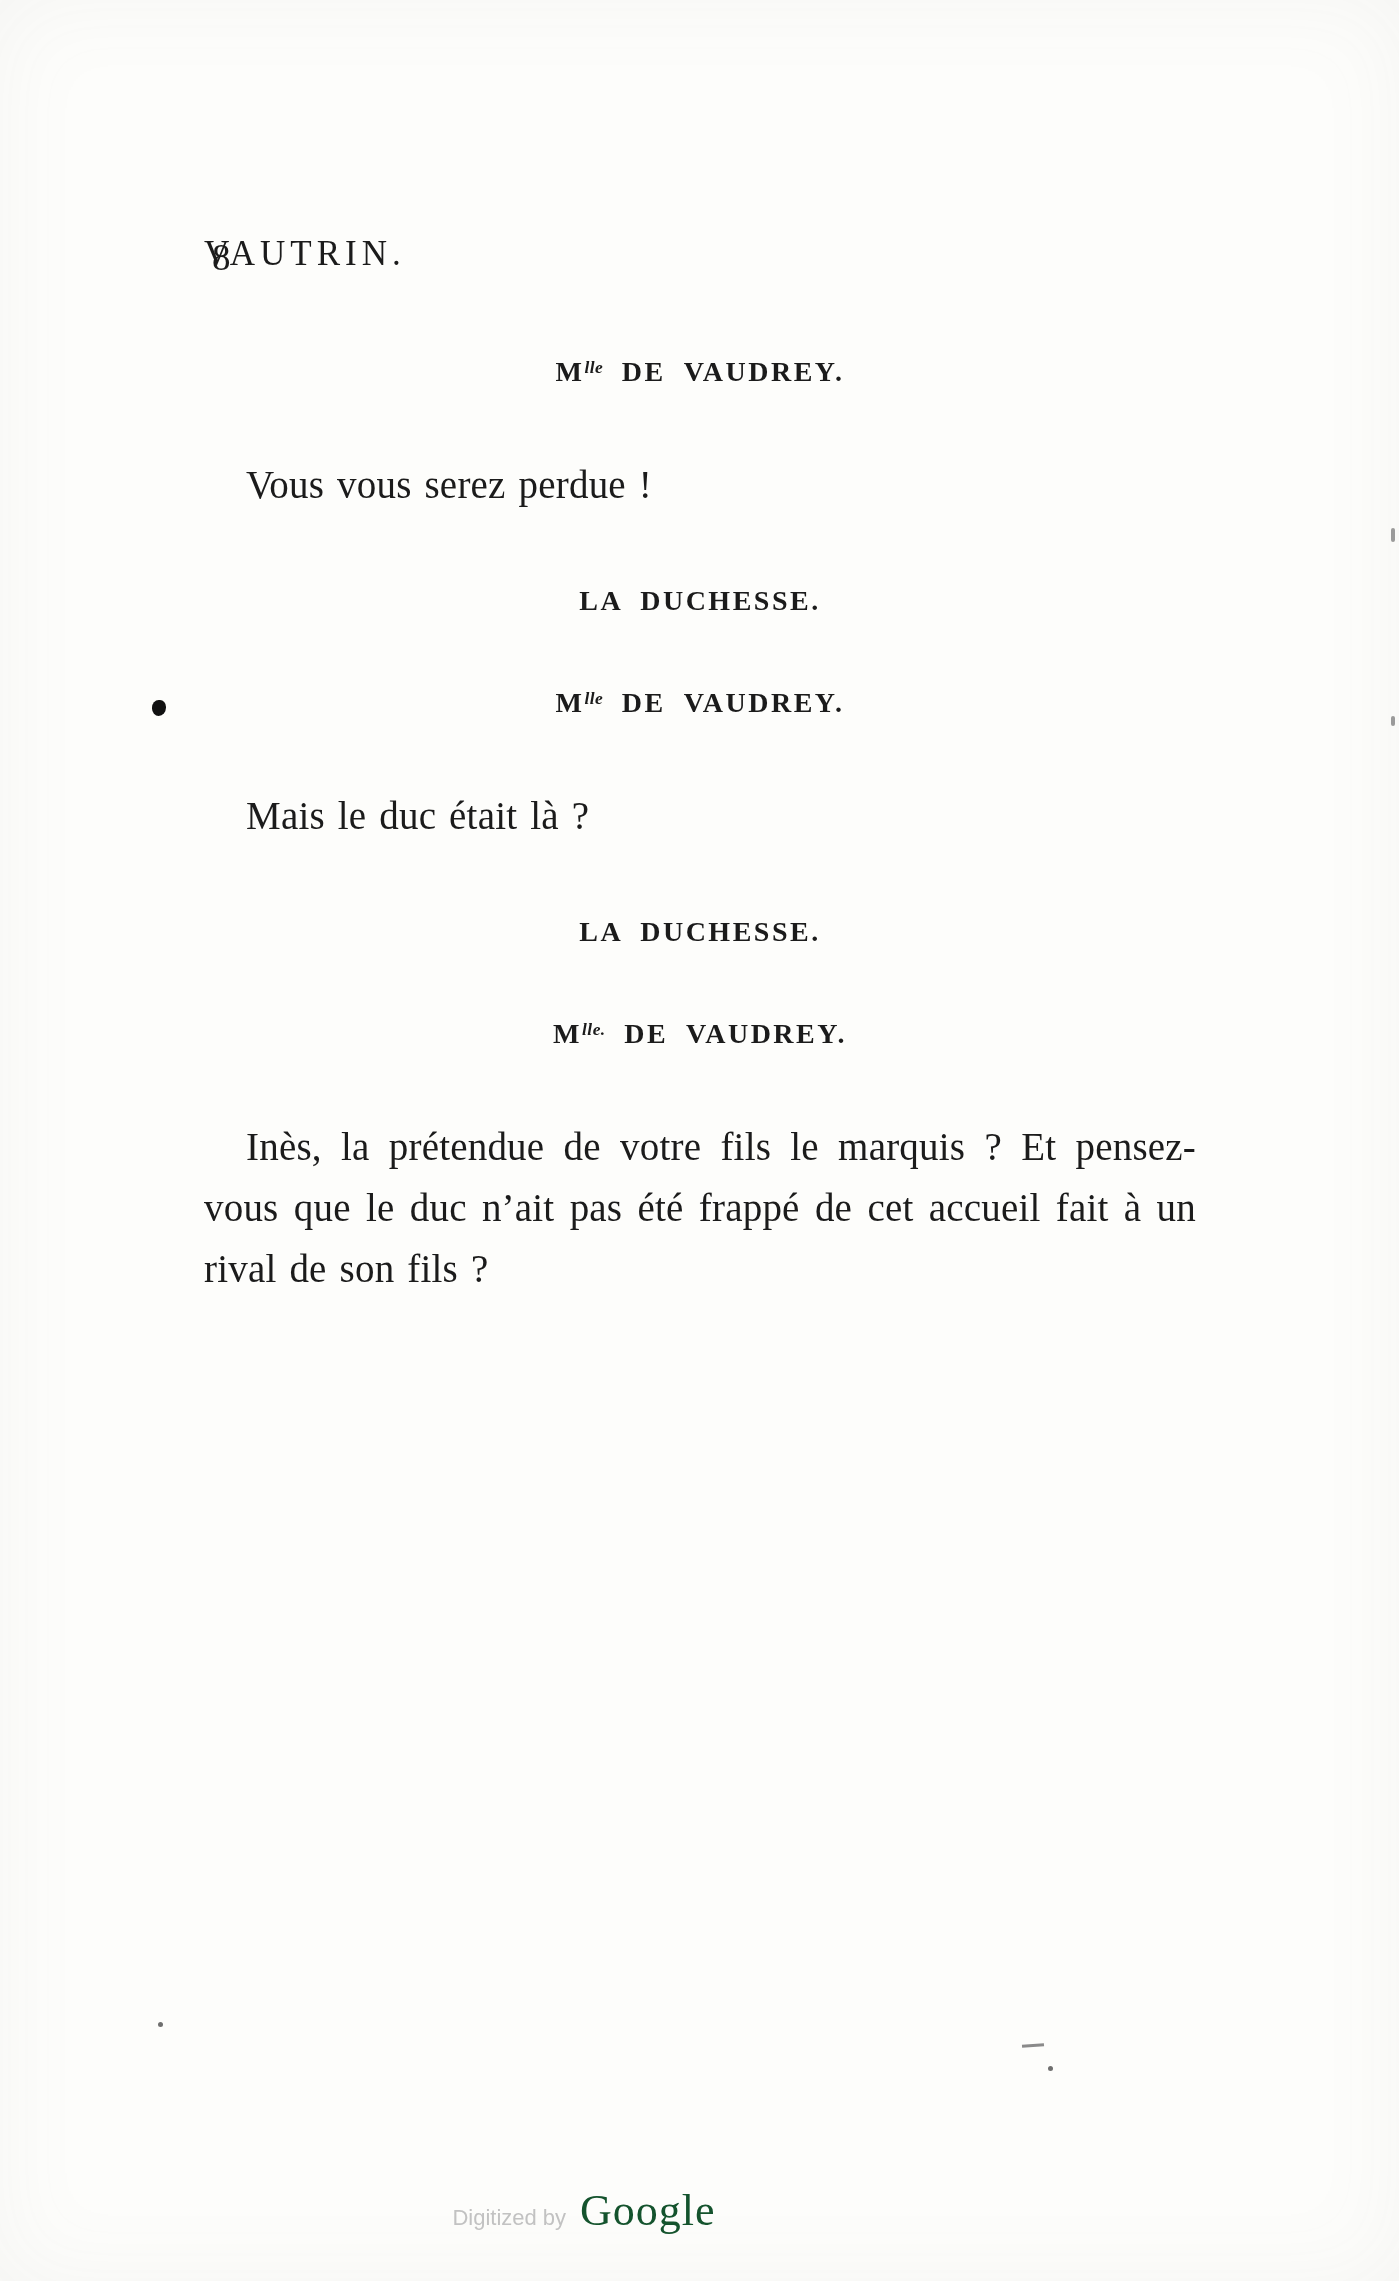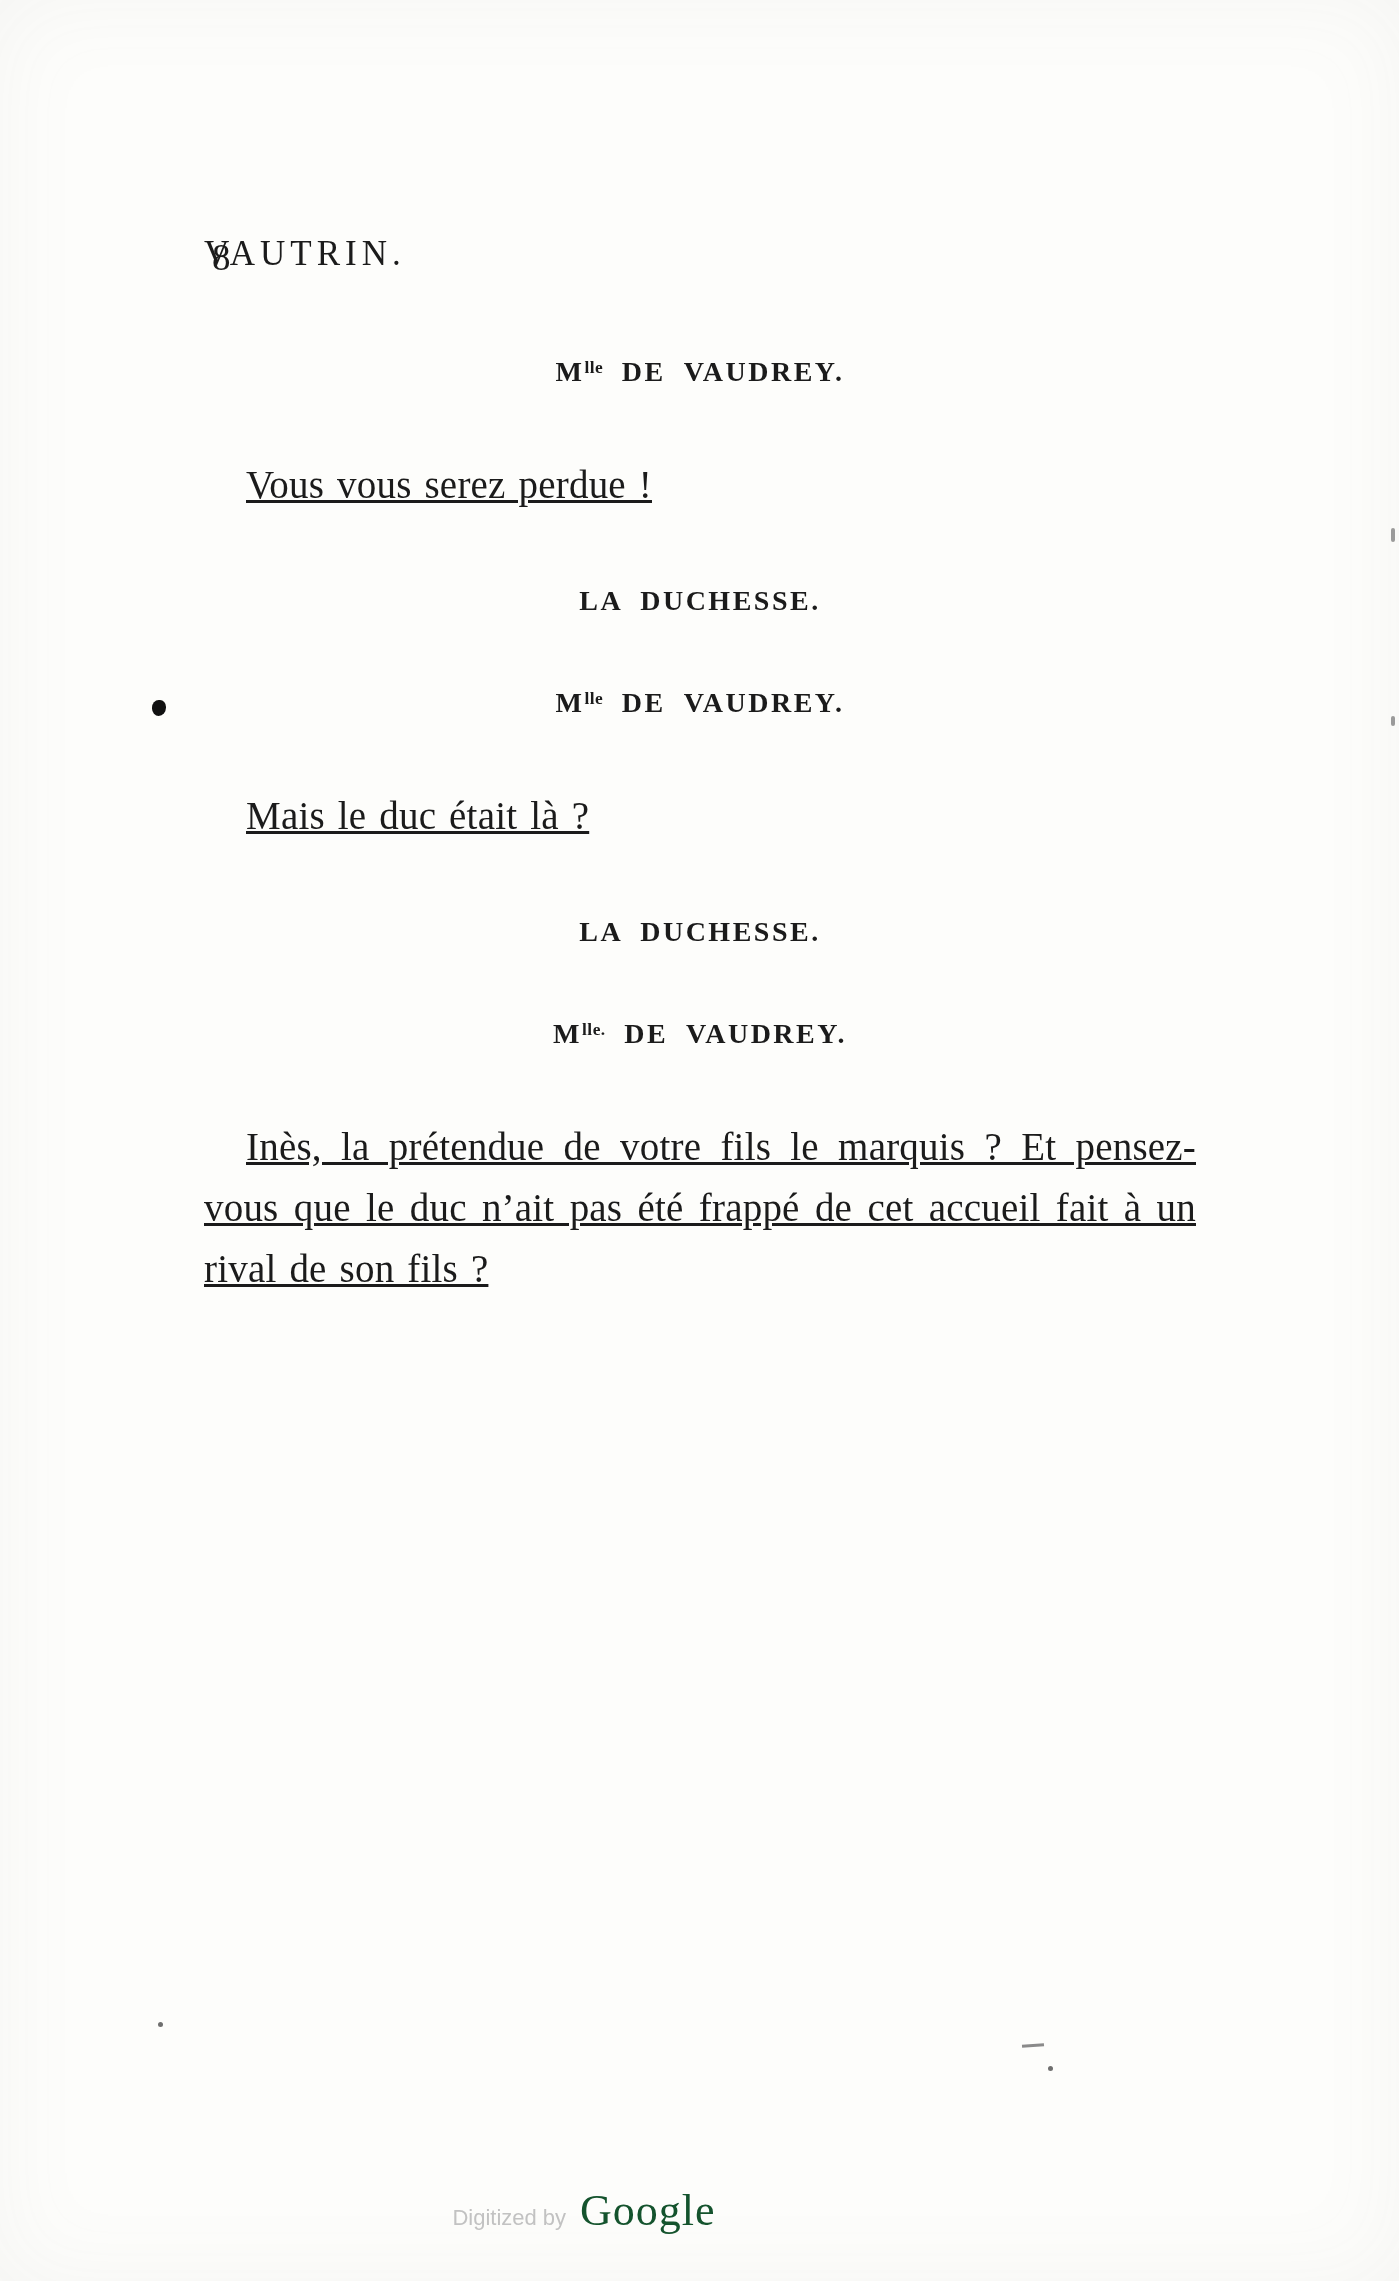--- a/index.html
+++ b/index.html
@@ -47,36 +47,36 @@
   .para {
     margin: 0;
     font-size: 39px;
     line-height: 61px;
     text-align: justify;
     word-spacing: 3px;
     letter-spacing: 0.2px;
   }
   .para.indent {
     text-indent: 42px;
-    text-decoration: underline;
   }
   .speaker {
     margin: 70px 0 66px 0;
     text-align: center;
     font-size: 28px;
     font-weight: 700;
     letter-spacing: 2.5px;
     word-spacing: 9px;
   }
   .speaker sup {
     font-size: 0.62em;
     vertical-align: baseline;
     position: relative;
     top: -0.45em;
     letter-spacing: 0.5px;
+    font-style: italic;
   }
   .ink-spot {
     position: absolute;
     left: 152px;
     top: 700px;
     width: 14px;
     height: 16px;
     background: #111;
     border-radius: 50% 45% 55% 50%;
   }

